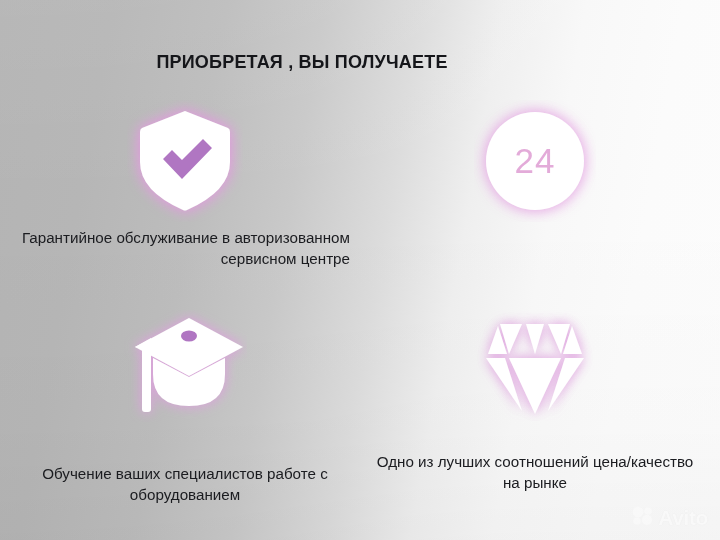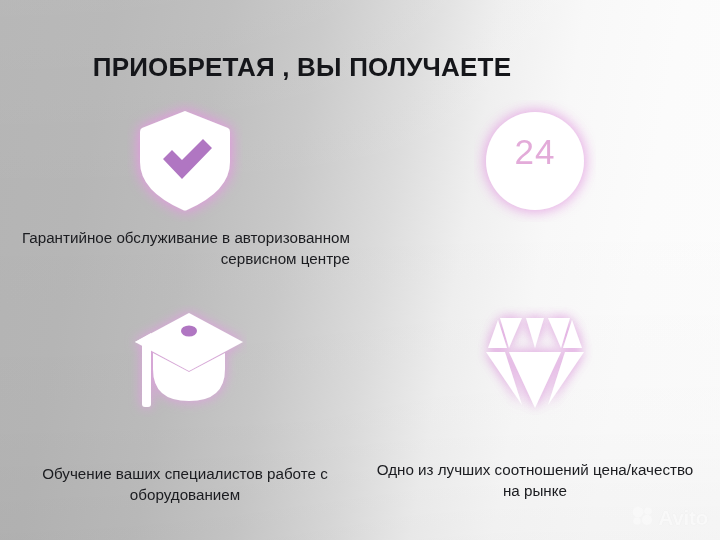--- a/index.html
+++ b/index.html
@@ -38,21 +38,21 @@
     background: linear-gradient(180deg, rgba(255,255,255,0.05) 0%, rgba(0,0,0,0.00) 38%, rgba(0,0,0,0.012) 78%, rgba(0,0,0,0.03) 100%);
     pointer-events: none;
   }
 
   .title {
     position: absolute;
     top: 52px;
     left: 0;
     width: 604px;
     text-align: center;
-    font-size: 26px;
+    font-size: 18px;
     font-weight: bold;
     letter-spacing: 0.2px;
     color: #15161a;
     white-space: nowrap;
     z-index: 3;
   }
 
   .grid {
     position: absolute;
     top: 100px;
@@ -70,35 +70,36 @@
     align-items: center;
   }
   .cell-tl { left: 5px;   top: 0px;   }
   .cell-tr { left: 355px; top: 0px;   }
   .cell-bl { left: 5px;   top: 205px; }
   .cell-br { left: 355px; top: 205px; }
 
   .icon-wrap {
     height: 122px;
     display: flex;
+    align-items: center;
     justify-content: center;
   }
   .icon-wrap svg { display: block; }
 
   .caption {
     font-size: 15.2px;
     line-height: 21px;
     color: #1b1c20;
     text-align: center;
     max-width: 330px;
   }
   .cap-tl { margin-top: 5px; text-align: right; }
   .cap-tr { margin-top: 16px; }
   .cap-bl { margin-top: 36px; }
-  .cap-br { margin-top: 32px; }
+  .cap-br { margin-top: 24px; }
 
   .num24 {
     position: absolute;
     width: 104px;
     height: 104px;
     display: flex;
     align-items: center;
     justify-content: center;
     font-size: 35px;
     font-weight: 300;

